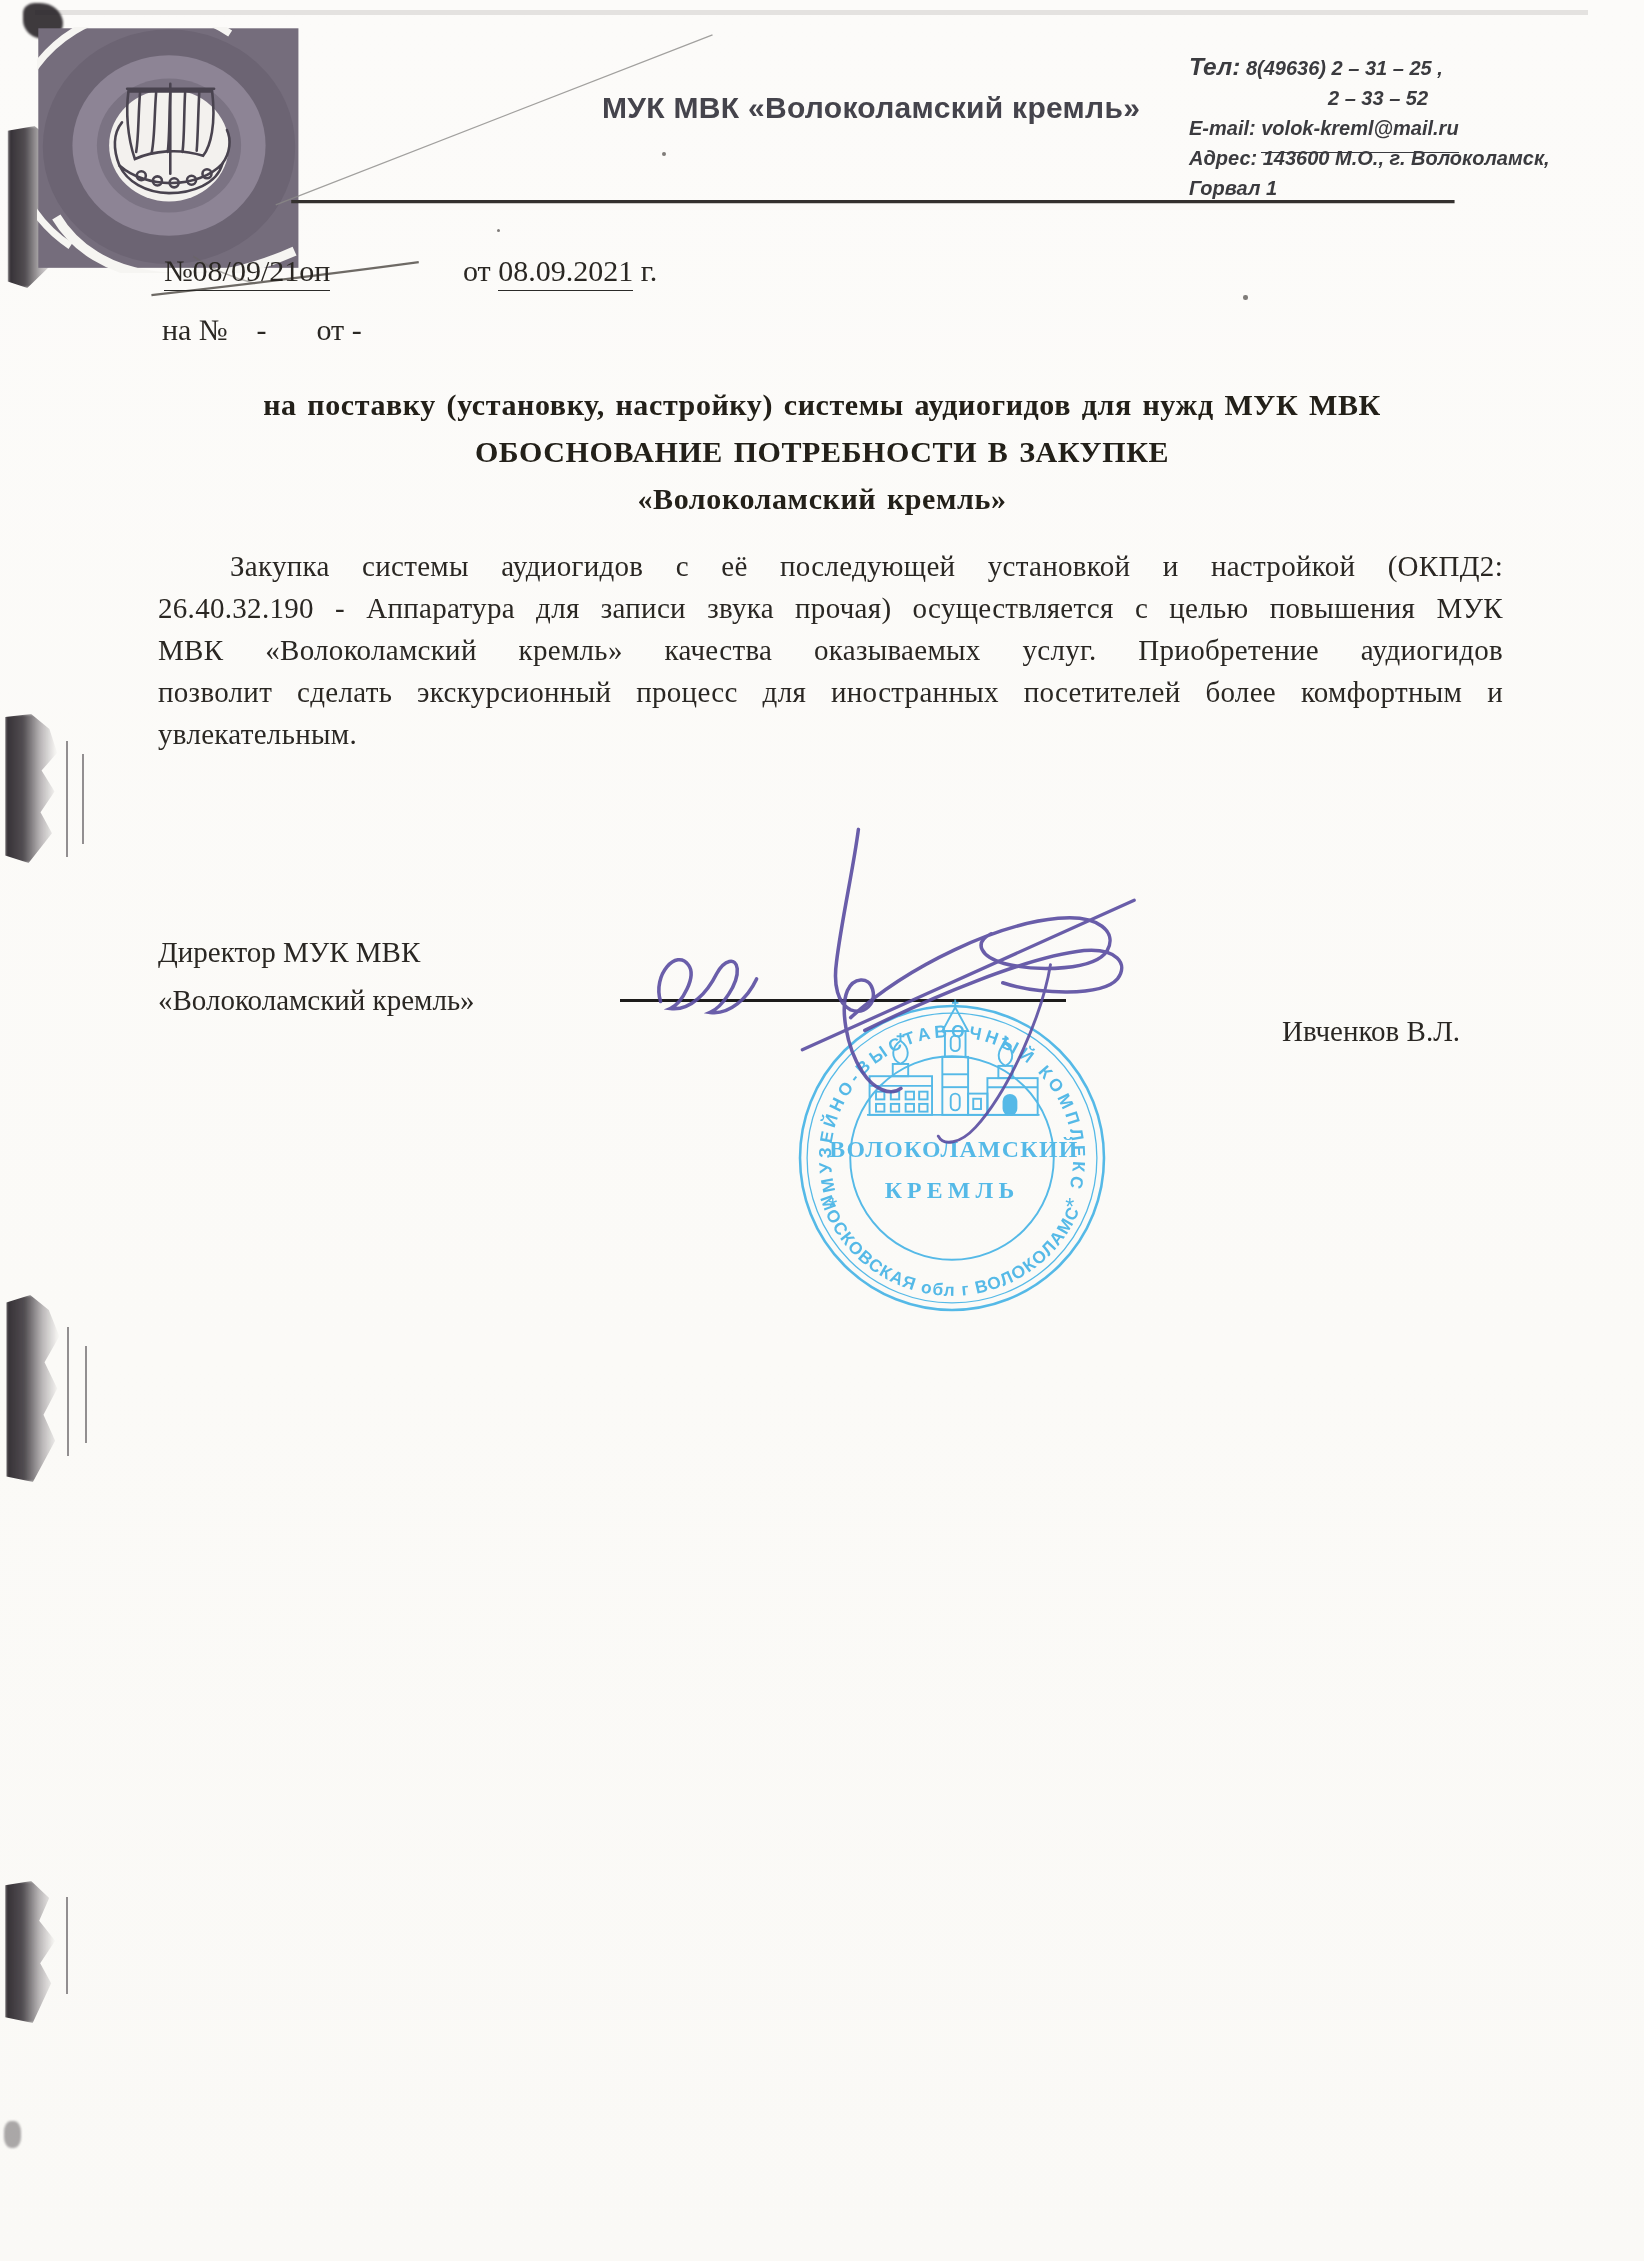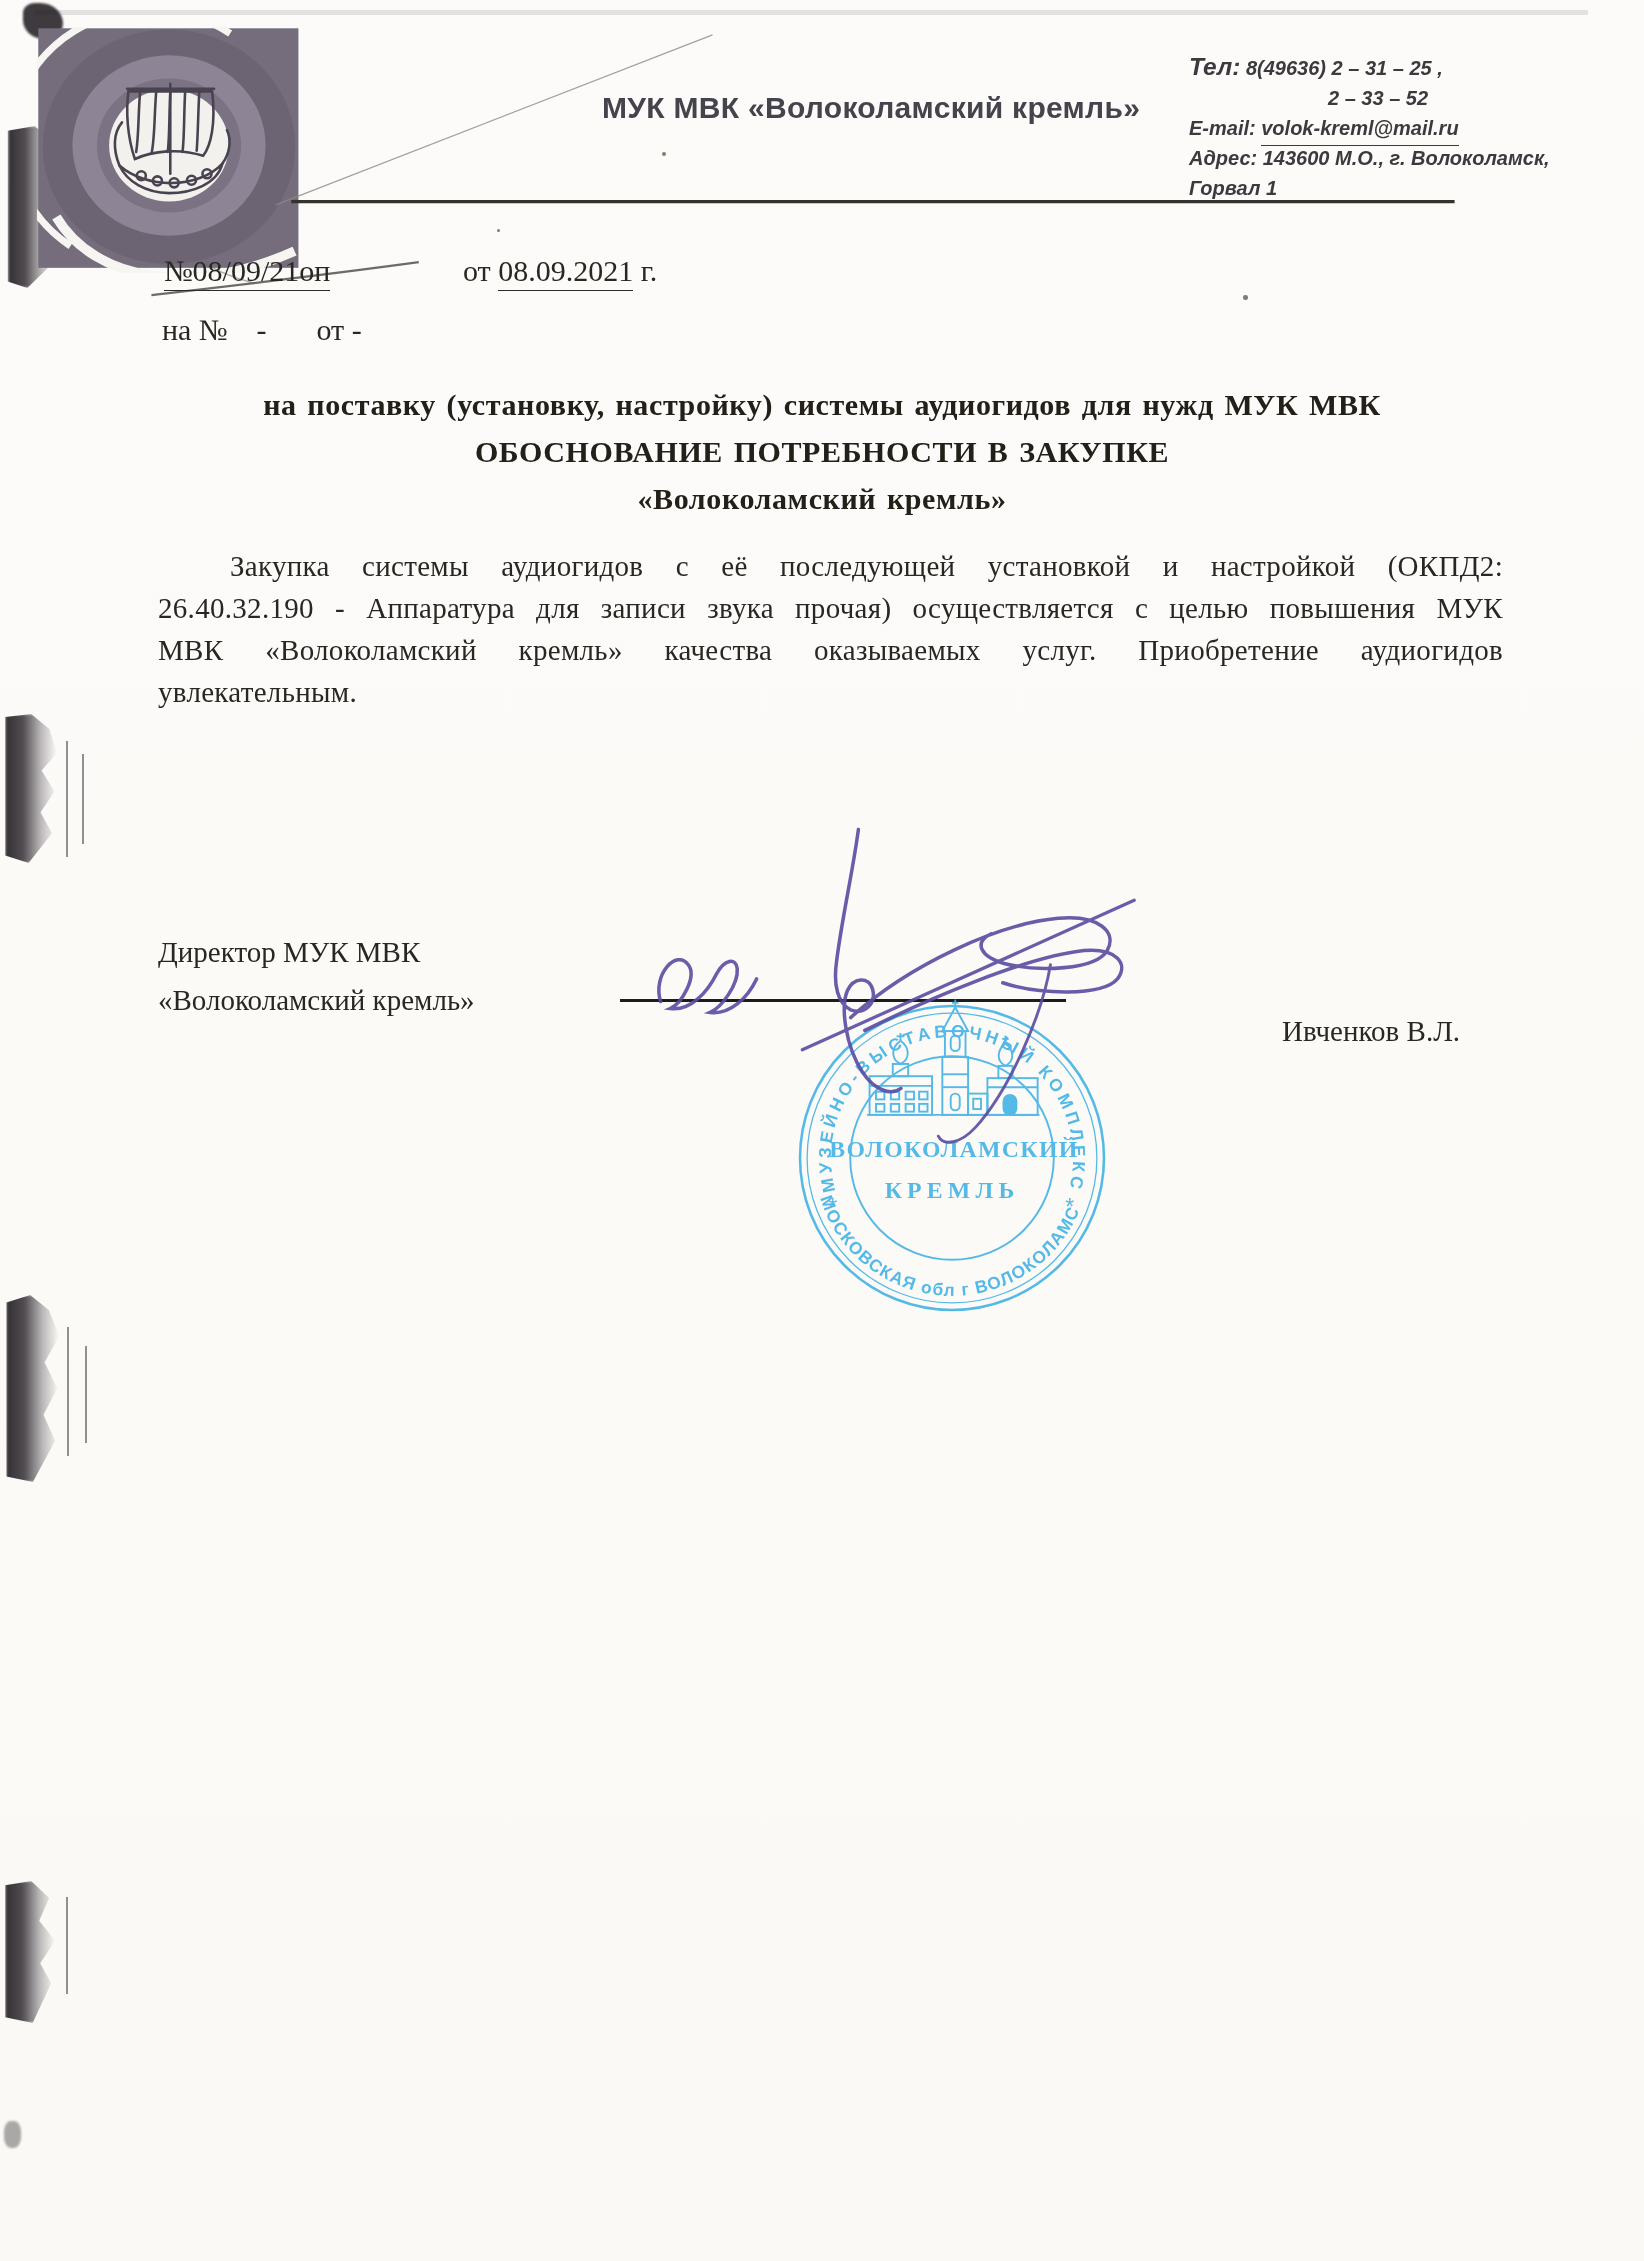--- a/index.html
+++ b/index.html
@@ -20,21 +20,21 @@
     color:#45444c;letter-spacing:0.3px;white-space:nowrap;
   }
   .contact{
     left:1189px;top:52px;width:399px;
     font-family:"Liberation Sans", sans-serif;
     font-style:italic;font-weight:bold;
     font-size:20px;line-height:30px;color:#3b3b3f;
   }
   .contact .big{font-size:24.5px;margin-top:40px;}
   .contact .indent2{padding-left:139px;}
-  .contact .email-u{border-bottom:1.3px solid #3b3b3f;padding-bottom:6px;}
+  .contact .email-u{border-bottom:1.3px solid #3b3b3f;padding-bottom:13px;}
   
   .refline{left:164px;top:254px;font-size:30px;line-height:33px;white-space:nowrap;}
   .refline .u{border-bottom:1.9px solid #2b2a28;padding-bottom:2.6px;text-align:center;}
   .datepart{left:463px;top:254px;font-size:30px;line-height:33px;white-space:nowrap;}
   .datepart .u{border-bottom:1.9px solid #2b2a28;padding-bottom:2.6px;}
   .replyline{left:162px;top:313px;font-size:30px;line-height:33px;white-space:nowrap;}
   .replyline .g1{display:inline-block;width:29px;}
   .replyline .g2{display:inline-block;width:50px;}
   
   .title{
@@ -149,20 +149,21 @@
   <div class="abs title">
     <div>на поставку (установку, настройку) системы аудиогидов для нужд МУК МВК</div>
     <div>ОБОСНОВАНИЕ ПОТРЕБНОСТИ В ЗАКУПКЕ</div>
     <div>«Волоколамский кремль»</div>
   </div>
 
   <div class="abs bodytext">
     <div class="jline first">Закупка системы аудиогидов с её последующей установкой и настройкой (ОКПД2:</div>
     <div class="jline">26.40.32.190 - Аппаратура для записи звука прочая) осуществляется с целью повышения МУК</div>
     <div class="jline">МВК «Волоколамский кремль» качества оказываемых услуг. Приобретение аудиогидов</div>
+    <div class="jline">позволит сделать экскурсионный процесс для иностранных посетителей более комфортным и</div>
     <div class="jline last">увлекательным.</div>
   </div>
 
   <div class="abs director">
     <div>Директор МУК МВК</div>
     <div>«Волоколамский кремль»</div>
   </div>
   <div class="abs sigrule"></div>
   <div class="abs signer">Ивченков В.Л.</div>
 

